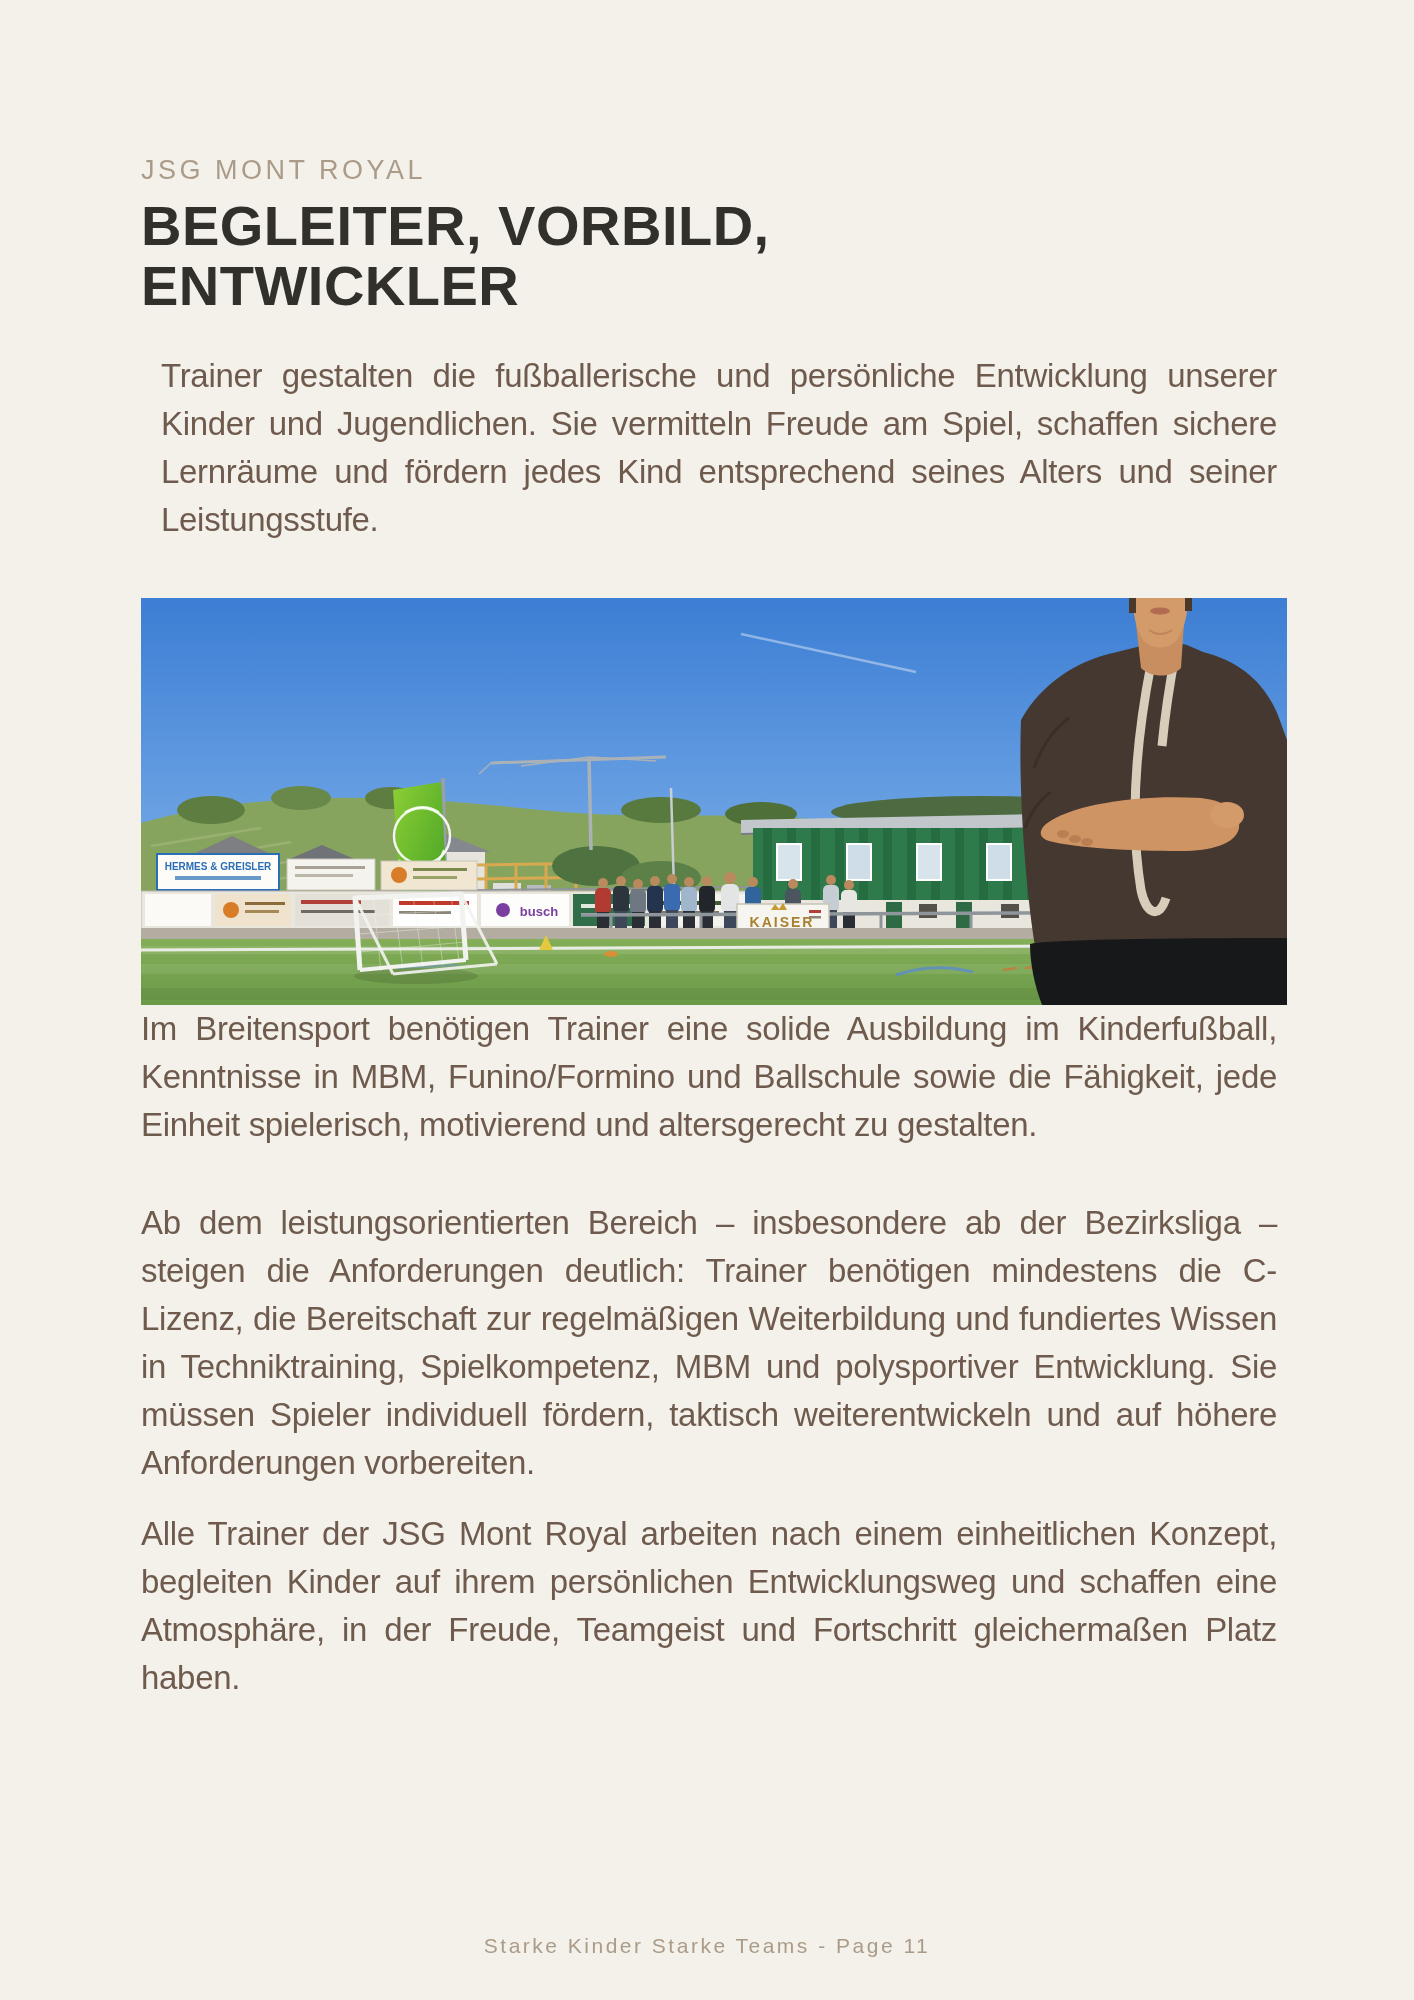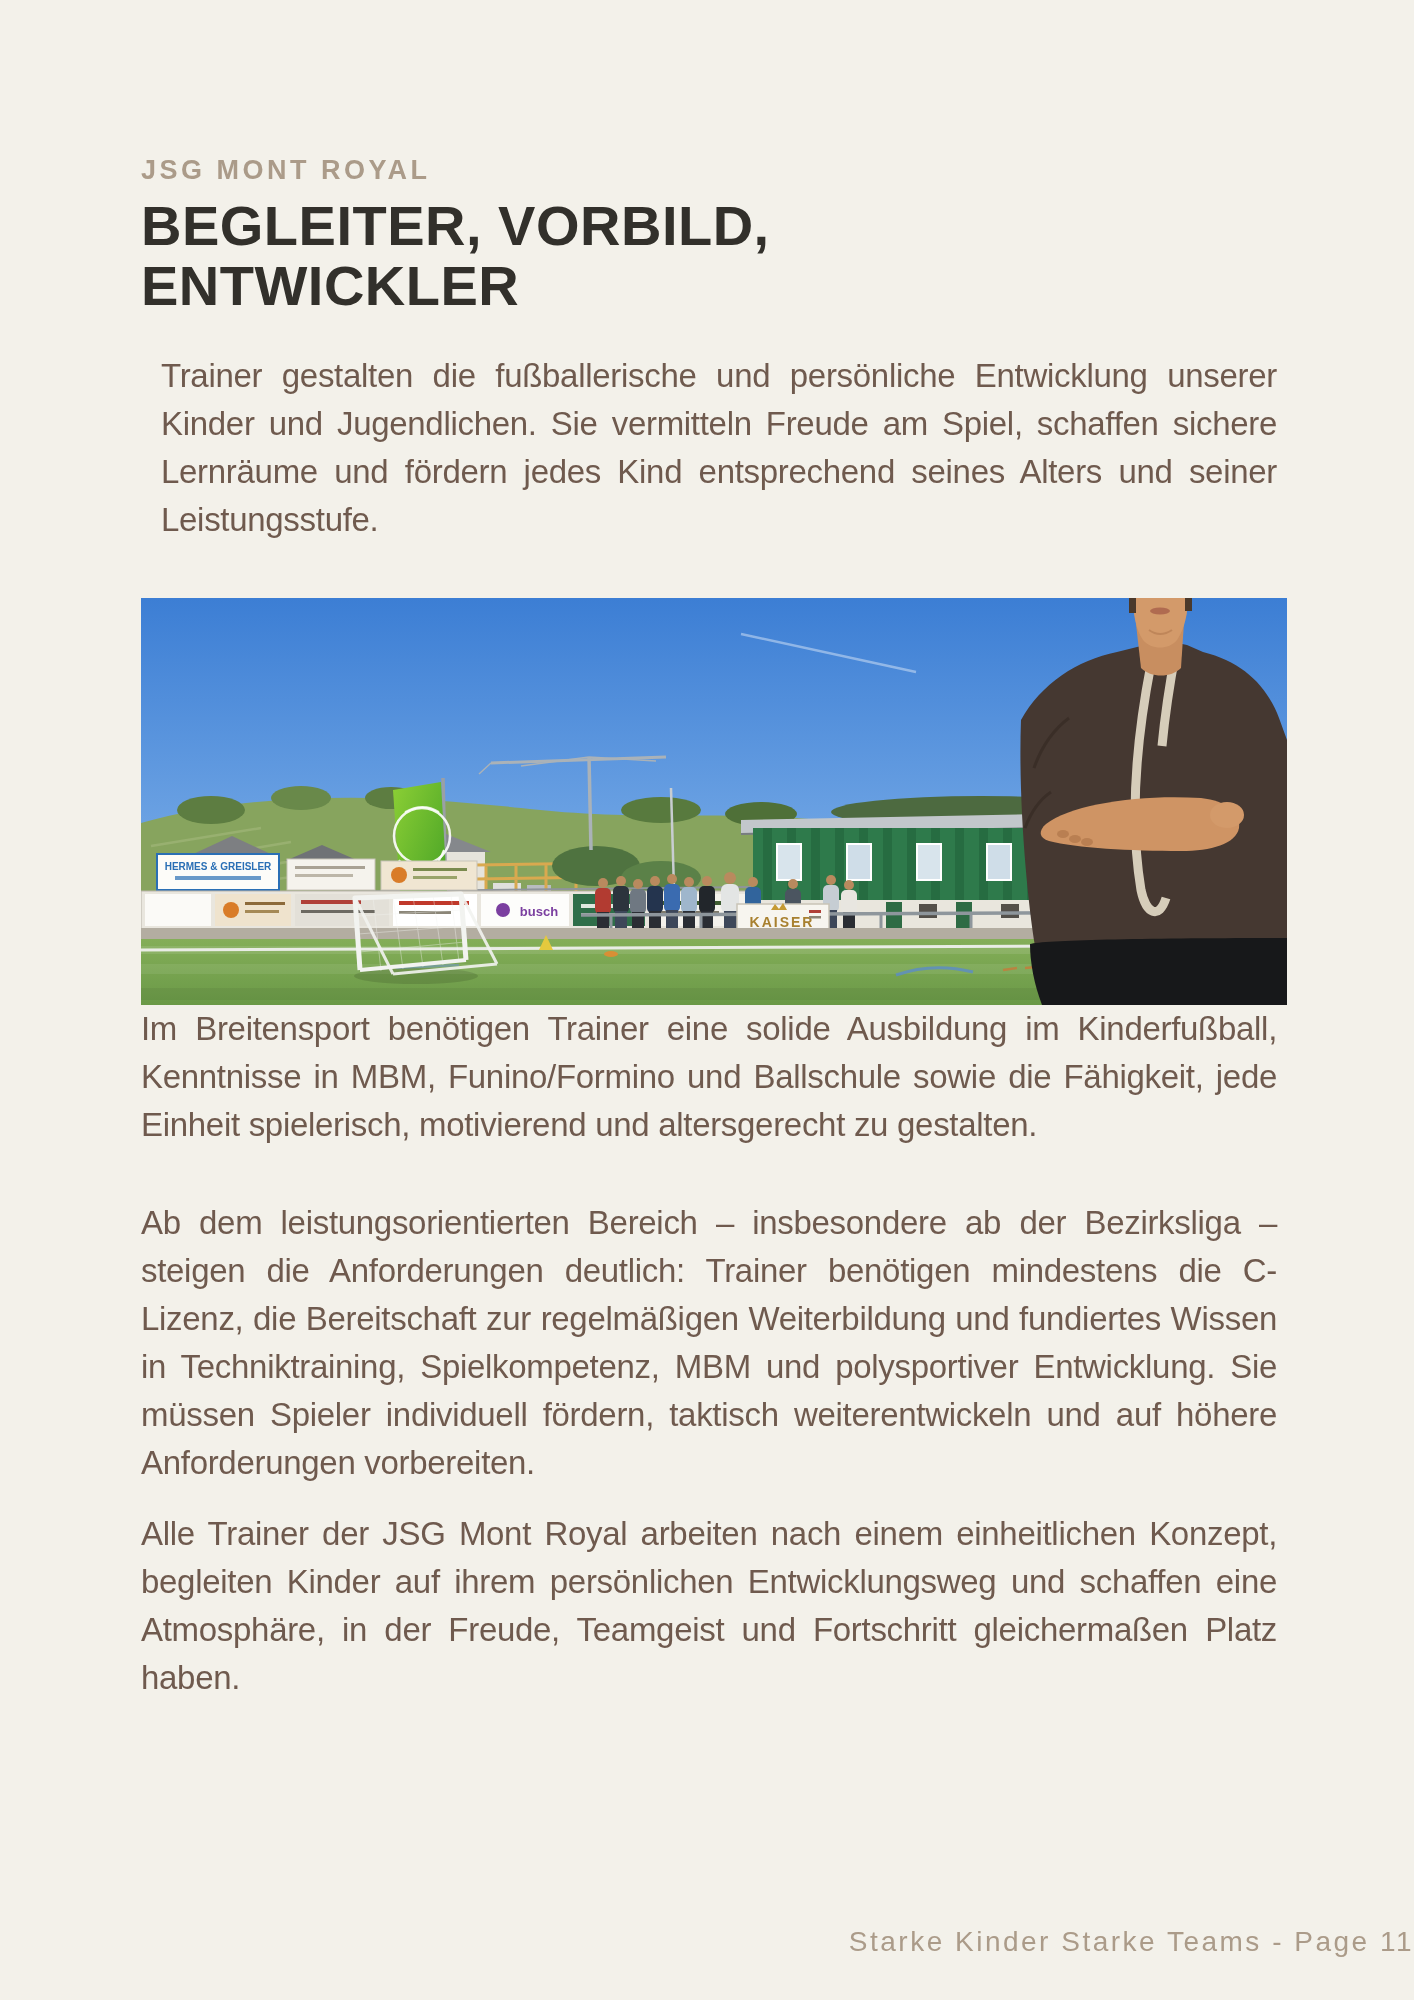--- a/index.html
+++ b/index.html
@@ -13,21 +13,21 @@
   .page{
     position:relative;
     width:1414px;height:2000px;
     margin:0 auto;
     background:var(--background,#f3f1ea);
     font-family:"Liberation Sans","DejaVu Sans",sans-serif;
     overflow:hidden;
     padding:155px 137px 0 141px;
   }
   .eyebrow{
-    font-size:27px;font-weight:700;letter-spacing:3.5px;
+    font-size:27px;font-weight:400;letter-spacing:3.5px;
     color:var(--muted_tan,#ab9b89);
   }
   .title{
     margin-top:10px;
     color:var(--title_text,#32302b);
     font-weight:700;
   }
   .title .line{
     font-size:56px;line-height:60px;letter-spacing:.5px;
     white-space:nowrap;
@@ -42,22 +42,22 @@
   .bodytext p.gap{margin-top:50px;}
   .bodytext p.gap-small{margin-top:23px;}
   figure.photo{
     margin-top:54px;
     width:1048px;height:407px;
     line-height:0;
   }
   figure.photo svg{display:block;width:1146px;height:407px;}
   .footer{
     position:absolute;left:0;right:0;bottom:42px;
-    text-align:right;
-    font-size:28px;letter-spacing:2.5px;
+    text-align:center;
+    font-size:21px;letter-spacing:2.5px;
     color:var(--muted_tan,#ab9b89);
   }
 </style>
 </head>
 <body>
 
 <div class="page">
 
   <div class="eyebrow">JSG MONT ROYAL</div>
 

